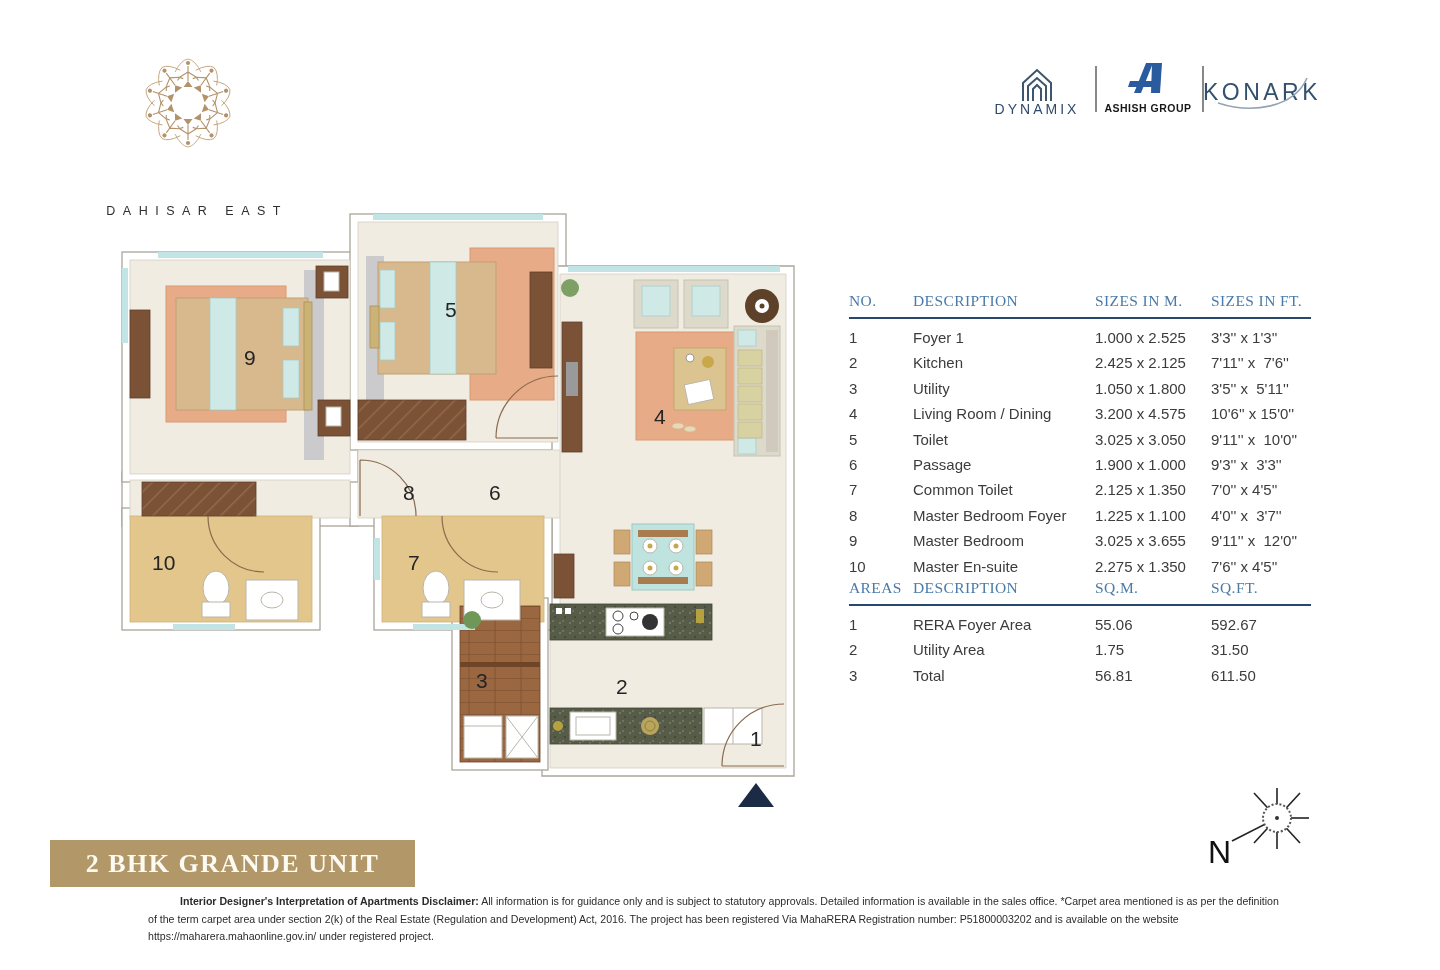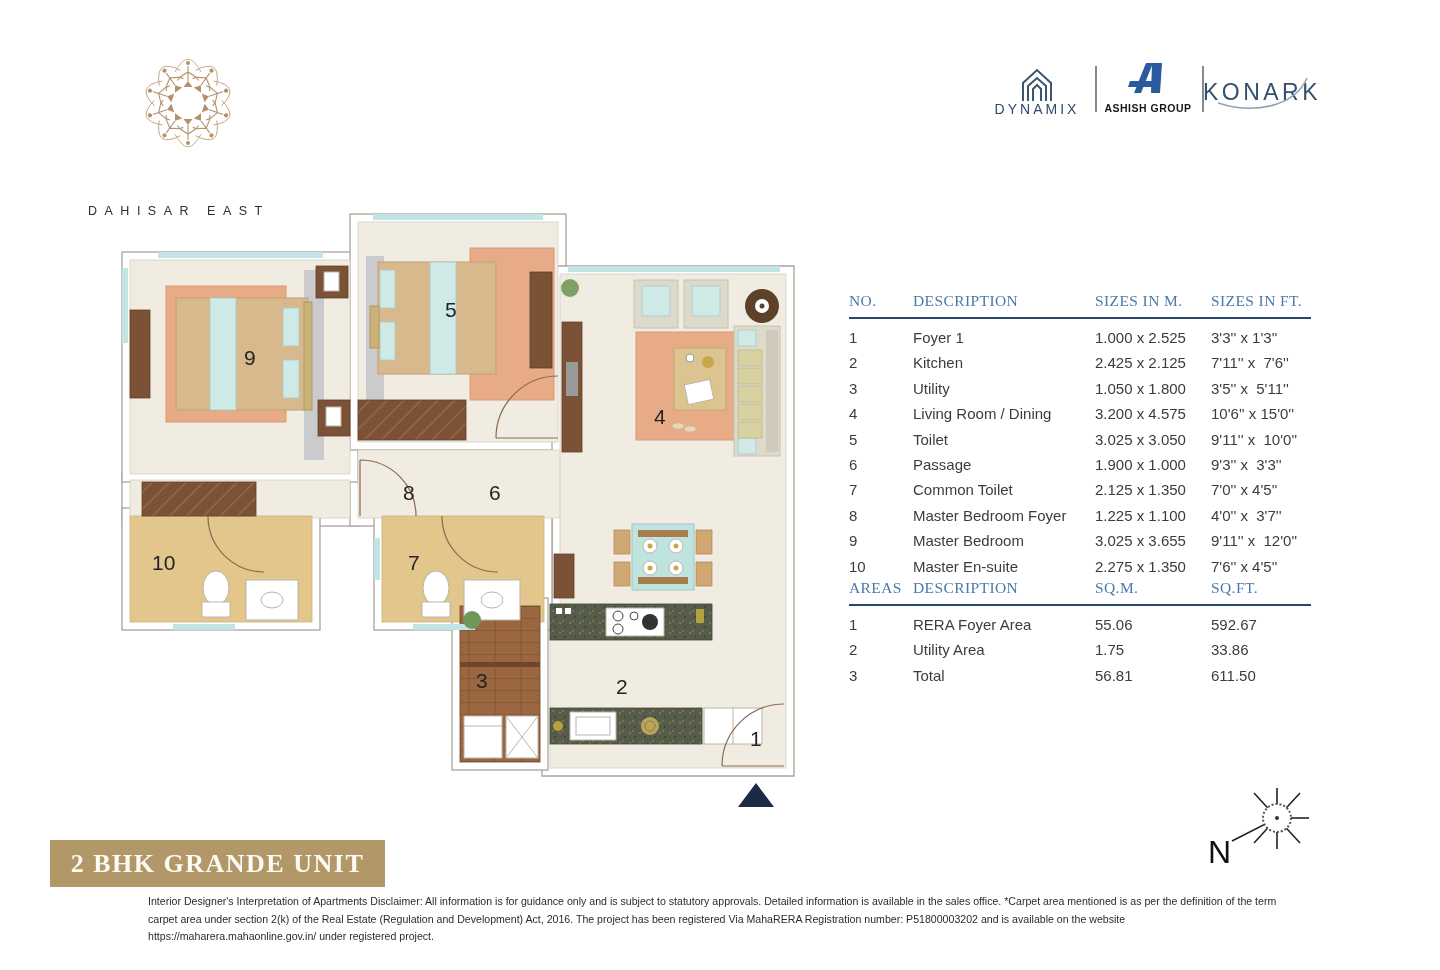--- a/index.html
+++ b/index.html
@@ -3,42 +3,42 @@
 <meta charset="utf-8">
 <style>
   html,body{margin:0;padding:0;background:#fff;}
   .page{position:relative;width:1440px;height:970px;background:#ffffff;overflow:hidden;
         font-family:"Liberation Sans",sans-serif;}
   .abs{position:absolute;}
 
   
   .brand-name{position:absolute;left:88px;top:156px;width:200px;text-align:center;
     font-family:"Liberation Serif",serif;font-size:35px;letter-spacing:9px;color:#4a7cb4;}
-  .brand-loc{position:absolute;left:88px;top:204px;width:200px;text-align:left;
+  .brand-loc{position:absolute;left:88px;top:204px;width:200px;text-align:right;
     font-size:12.5px;letter-spacing:7.5px;color:#2f2f2f;font-family:"Liberation Sans",sans-serif;}
 
   
   .spec-table{position:absolute;left:849px;top:292px;width:464px;color:#3c3c3c;}
   .trow{display:grid;grid-template-columns:64px 182px 116px 102px;}
   .thead span{font-family:"Liberation Serif",serif;color:#4a7aa9;font-size:15.5px;letter-spacing:.4px;}
   .rule{border-bottom:2px solid #27476e;margin:7px 0 6px 0;width:462px;}
   .tb .trow span{font-size:15px;line-height:25.4px;height:25.4px;}
   .c-m,.c-ft{white-space:pre;}
   .areas{}
 
   
-  .banner{position:absolute;left:50px;top:840px;width:335px;height:47px;background:#b29768;
+  .banner{position:absolute;left:50px;top:840px;width:365px;height:47px;background:#b29768;
     display:flex;align-items:center;justify-content:center;}
   .banner span{font-family:"Liberation Serif",serif;font-weight:bold;font-size:26px;
     letter-spacing:1.5px;color:#fbfaf3;}
 
   
   .disc{position:absolute;left:148px;top:893px;width:1133px;margin:0;
     font-size:10.6px;line-height:17.5px;color:#2b2b2b;}
-  .disc b{font-weight:normal;}
+  .disc b{font-weight:bold;margin-left:32px;}
 
   
   svg text{font-family:"Liberation Sans",sans-serif;}
   .wall{fill:#ffffff;stroke:#a9a59b;stroke-width:1.3;}
   .floor{fill:#f1ece1;stroke:#d4cfc3;stroke-width:.8;}
   .tanfloor{fill:#e3c68c;stroke:#cdb279;stroke-width:.8;}
   .teal{fill:#c2e4e4;}
   .rug{fill:#e7ab87;stroke:#d89a74;stroke-width:1;}
   .bed{fill:#d8b88d;stroke:#c2a175;stroke-width:1;}
   .pillow{fill:#cfe9e6;stroke:#a8cdc9;stroke-width:.8;}
@@ -381,21 +381,21 @@
             <span class="c-no">1</span>
             <span class="c-desc">RERA Foyer Area</span>
             <span class="c-m">55.06</span>
             <span class="c-ft">592.67</span>
           </div>
 
           <div class="trow">
             <span class="c-no">2</span>
             <span class="c-desc">Utility Area</span>
             <span class="c-m">1.75</span>
-            <span class="c-ft">33.86</span>
+            <span class="c-ft">31.50</span>
           </div>
 
           <div class="trow">
             <span class="c-no">3</span>
             <span class="c-desc">Total</span>
             <span class="c-m">56.81</span>
             <span class="c-ft">611.50</span>
           </div>
         </div>
     </div>

